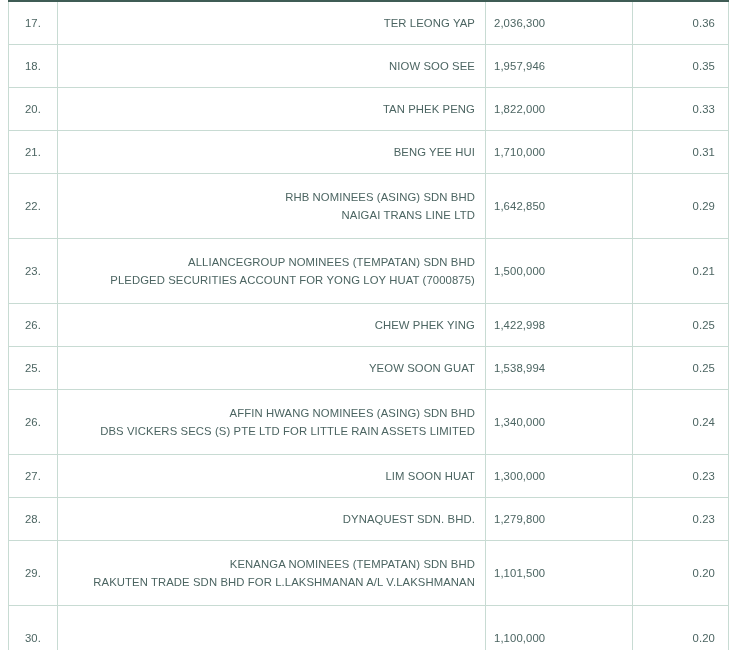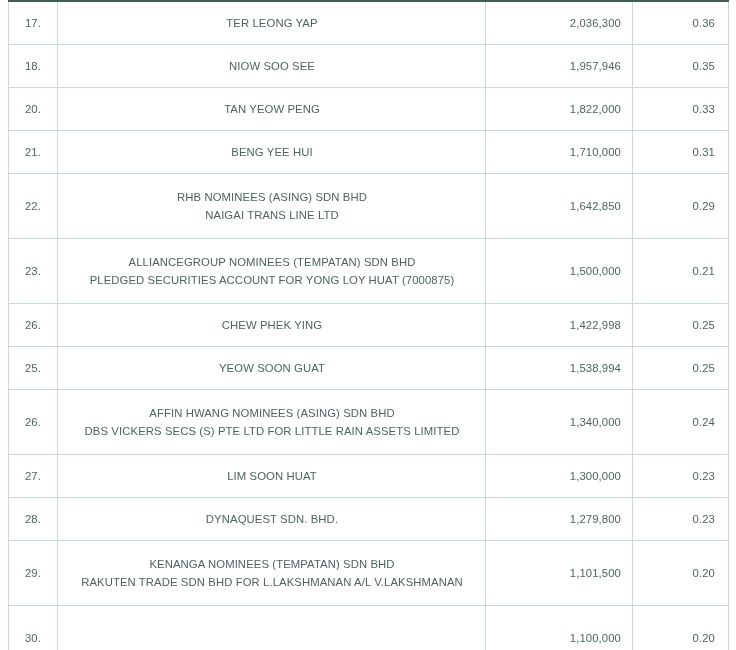--- a/index.html
+++ b/index.html
@@ -57,26 +57,25 @@
 
   td.cell-index {
     text-align: center;
     padding: 4px 6px;
     font-size: 11.3px;
     color: #4c6562;
     white-space: nowrap;
   }
 
   td.cell-name {
-    text-align: center;
+    text-align: right;
     padding: 4px 10px 4px 11px;
   }
 
   td.cell-units {
-    text-align: right;
     padding: 4px 11px 4px 8px;
     white-space: nowrap;
   }
 
   td.cell-pct {
     text-align: right;
     padding: 4px 13px 4px 8px;
     white-space: nowrap;
     margin-left: 44px;
   }
@@ -115,21 +114,21 @@
             <td class="cell-index">18.</td>
             <td class="cell-name">
               <span class="name-line">NIOW SOO SEE</span>
             </td>
             <td class="cell-units">1,957,946</td>
             <td class="cell-pct">0.35</td>
           </tr>
           <tr class="row-single">
             <td class="cell-index">20.</td>
             <td class="cell-name">
-              <span class="name-line">TAN YEOW PENG</span>
+              <span class="name-line">TAN PHEK PENG</span>
             </td>
             <td class="cell-units">1,822,000</td>
             <td class="cell-pct">0.33</td>
           </tr>
           <tr class="row-single">
             <td class="cell-index">21.</td>
             <td class="cell-name">
               <span class="name-line">BENG YEE HUI</span>
             </td>
             <td class="cell-units">1,710,000</td>

